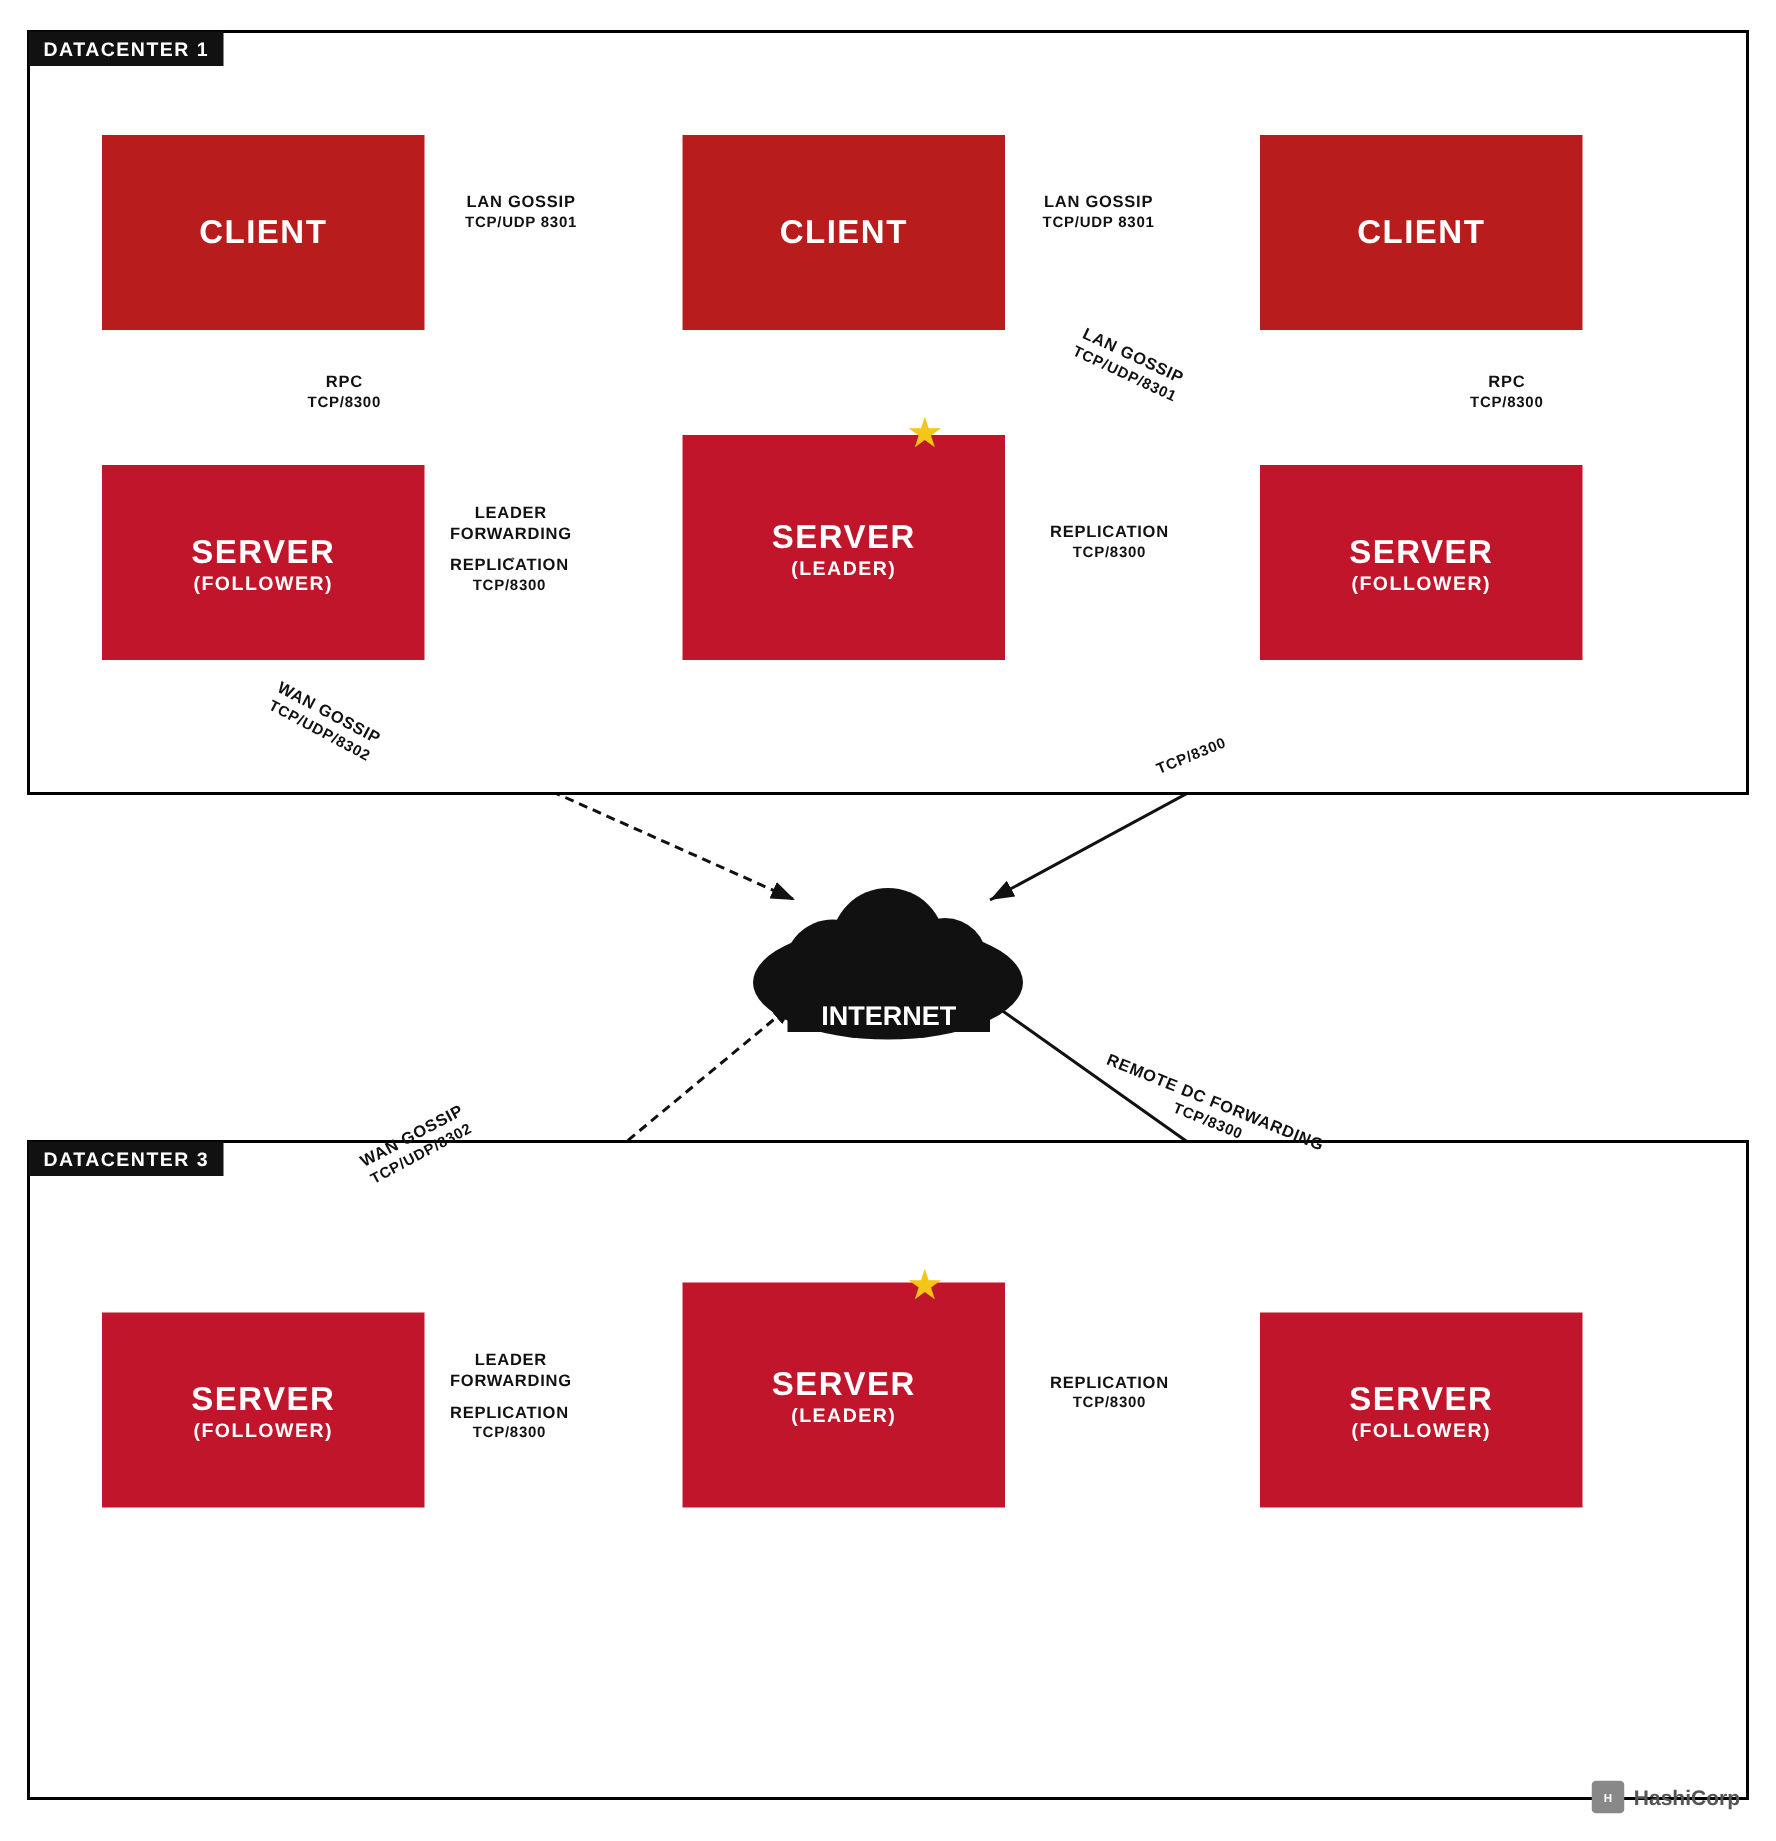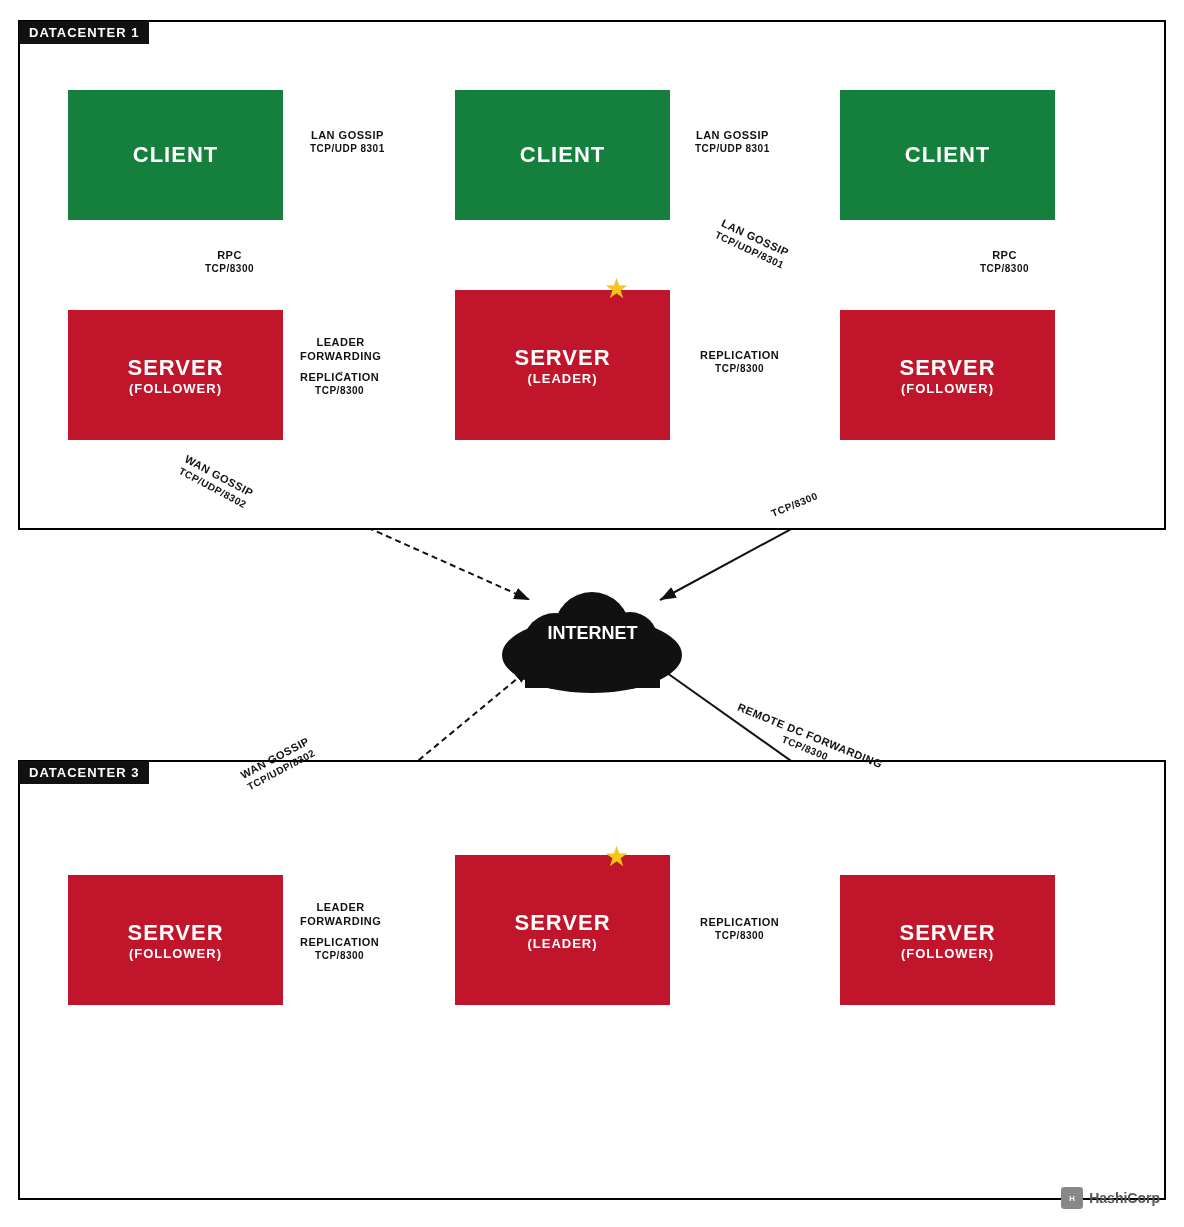--- a/index.html
+++ b/index.html
@@ -34,21 +34,21 @@
       background: #111;
       color: #fff;
       font-size: 13px;
       font-weight: 900;
       padding: 4px 10px;
       letter-spacing: 1px;
     }
 
     
     .client-box {
-      background: #15803d;
+      background: #b91c1c;
       color: #fff;
       font-size: 22px;
       font-weight: 900;
       display: flex;
       align-items: center;
       justify-content: center;
       position: absolute;
       letter-spacing: 1px;
       text-align: right;
     }
@@ -128,20 +128,21 @@
     }
 
     
     .internet-label {
       position: absolute;
       font-size: 18px;
       font-weight: 900;
       color: #fff;
       text-align: center;
       z-index: 5;
+      margin-top: 44px;
     }
   </style>
 </head>
 <body>
 
 <div class="main-container">
 
   <svg class="arrows-svg">
     <defs>
       <marker id="arrowhead" markerWidth="8" markerHeight="6" refX="8" refY="3" orient="auto">

